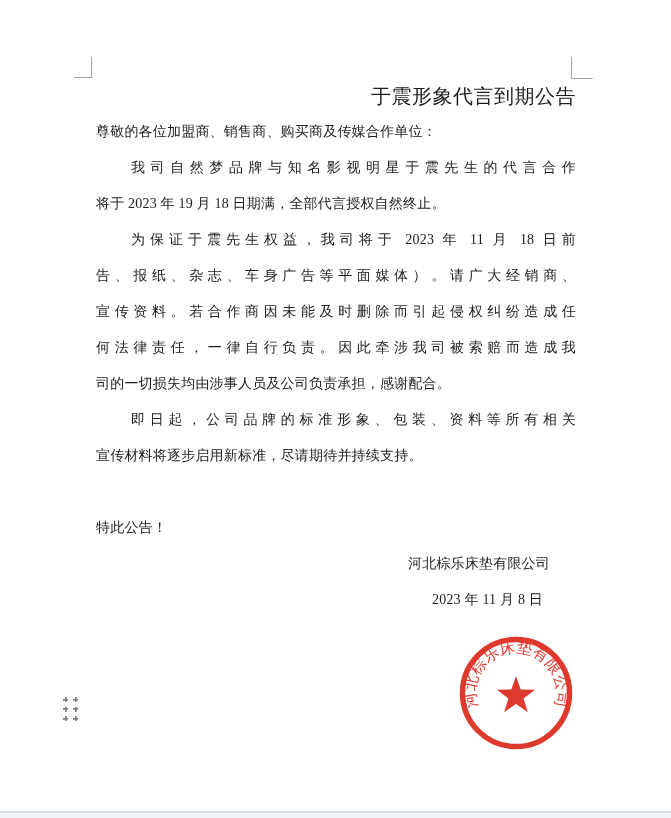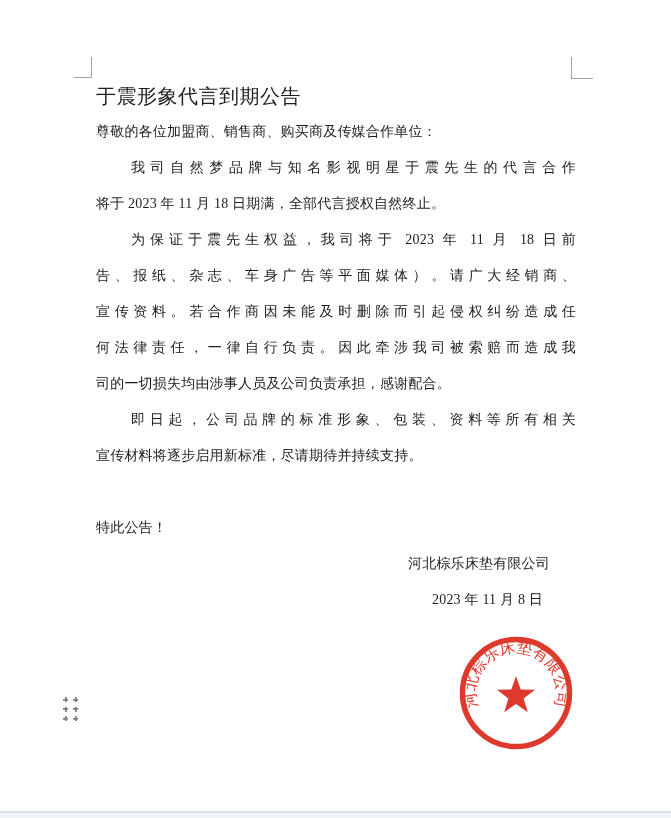--- a/index.html
+++ b/index.html
@@ -14,21 +14,21 @@
   .corner{position:absolute;}
   .corner.tl{left:74px;top:57px;width:17px;height:20px;
     border-right:1.5px solid #a4a4a4;border-bottom:1.5px solid #a4a4a4;}
   .corner.tr{left:571px;top:57px;width:21px;height:21px;
     border-left:1.5px solid #a4a4a4;border-bottom:1.5px solid #a4a4a4;}
 
   
   .doc{position:absolute;left:96px;top:78px;width:480px;color:#1d1d1d;}
   .line{min-height:36px;line-height:36px;font-size:14px;
     white-space:pre-wrap;letter-spacing:0.2px;}
-  .line.title{font-size:20px;text-align:left;letter-spacing:0.5px;}
+  .line.title{font-size:20px;text-align:right;letter-spacing:0.5px;}
   .line.stretch{text-align:justify;text-align-last:justify;
     text-justify:inter-character;}
   .line.indent{text-indent:35px;}
   .line.company{text-align:right;padding-right:26px;}
   .line.date{text-align:right;padding-right:33px;}
   .line.spacer{min-height:36px;}
 
   
   .dots{position:absolute;left:63px;top:697px;display:grid;
     grid-template-columns:repeat(2,5px);grid-auto-rows:5px;gap:4.5px 5px;}
@@ -50,21 +50,21 @@
 
 <div class="page">
 
   <div class="corner tl"></div>
   <div class="corner tr"></div>
 
   <div class="doc" id="doc">
       <div class="line title">于震形象代言到期公告</div>
       <div class="line">尊敬的各位加盟商、销售商、购买商及传媒合作单位：</div>
       <div class="line stretch indent">我司自然梦品牌与知名影视明星于震先生的代言合作</div>
-      <div class="line">将于 2023 年 11 月 18 日期满，全部代言授权自然终止。</div>
+      <div class="line">将于 2023 年 19 月 18 日期满，全部代言授权自然终止。</div>
       <div class="line stretch indent">为保证于震先生权益，我司将于 2023 年 11 月 18 日前</div>
       <div class="line stretch">告、报纸、杂志、车身广告等平面媒体）。请广大经销商、</div>
       <div class="line stretch">宣传资料。若合作商因未能及时删除而引起侵权纠纷造成任</div>
       <div class="line stretch">何法律责任，一律自行负责。因此牵涉我司被索赔而造成我</div>
       <div class="line">司的一切损失均由涉事人员及公司负责承担，感谢配合。</div>
       <div class="line stretch indent">即日起，公司品牌的标准形象、包装、资料等所有相关</div>
       <div class="line">宣传材料将逐步启用新标准，尽请期待并持续支持。</div>
       <div class="line spacer"></div>
       <div class="line">特此公告！</div>
       <div class="line company">河北棕乐床垫有限公司</div>

